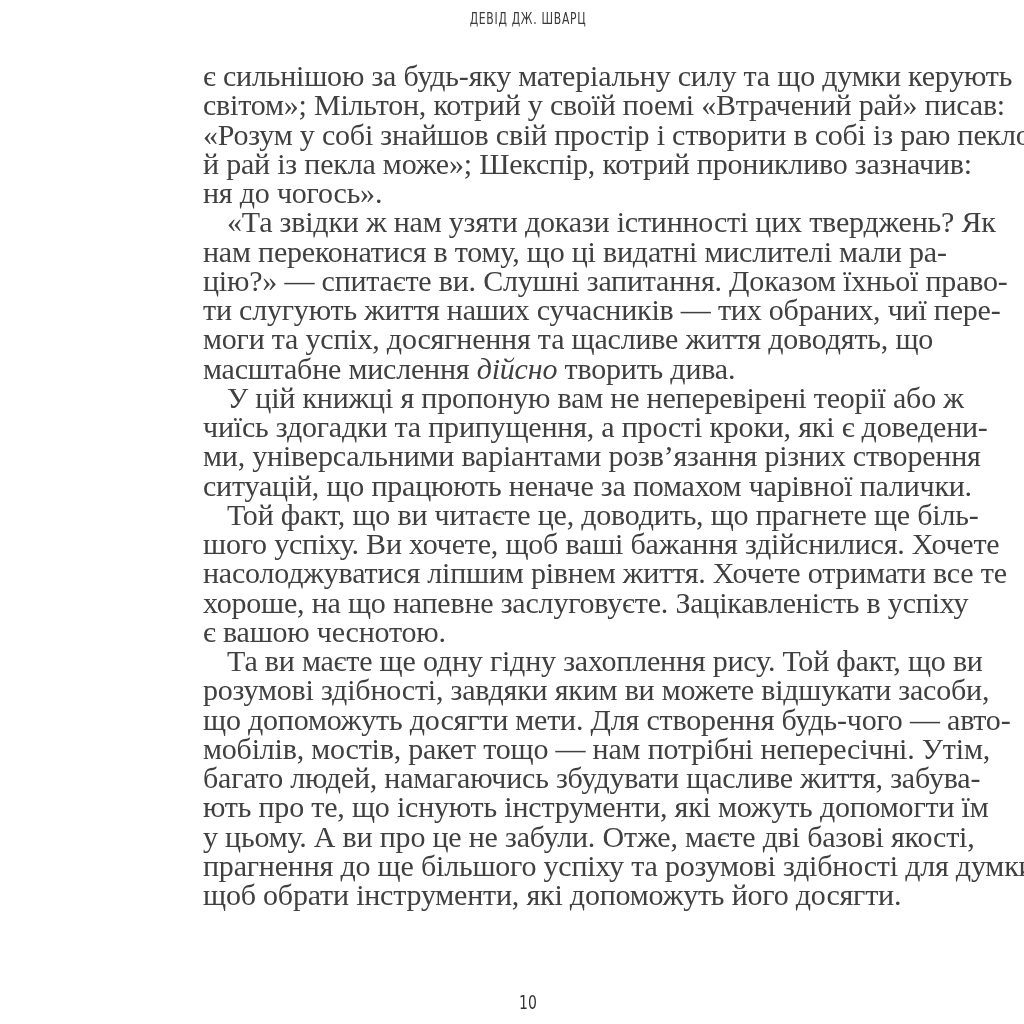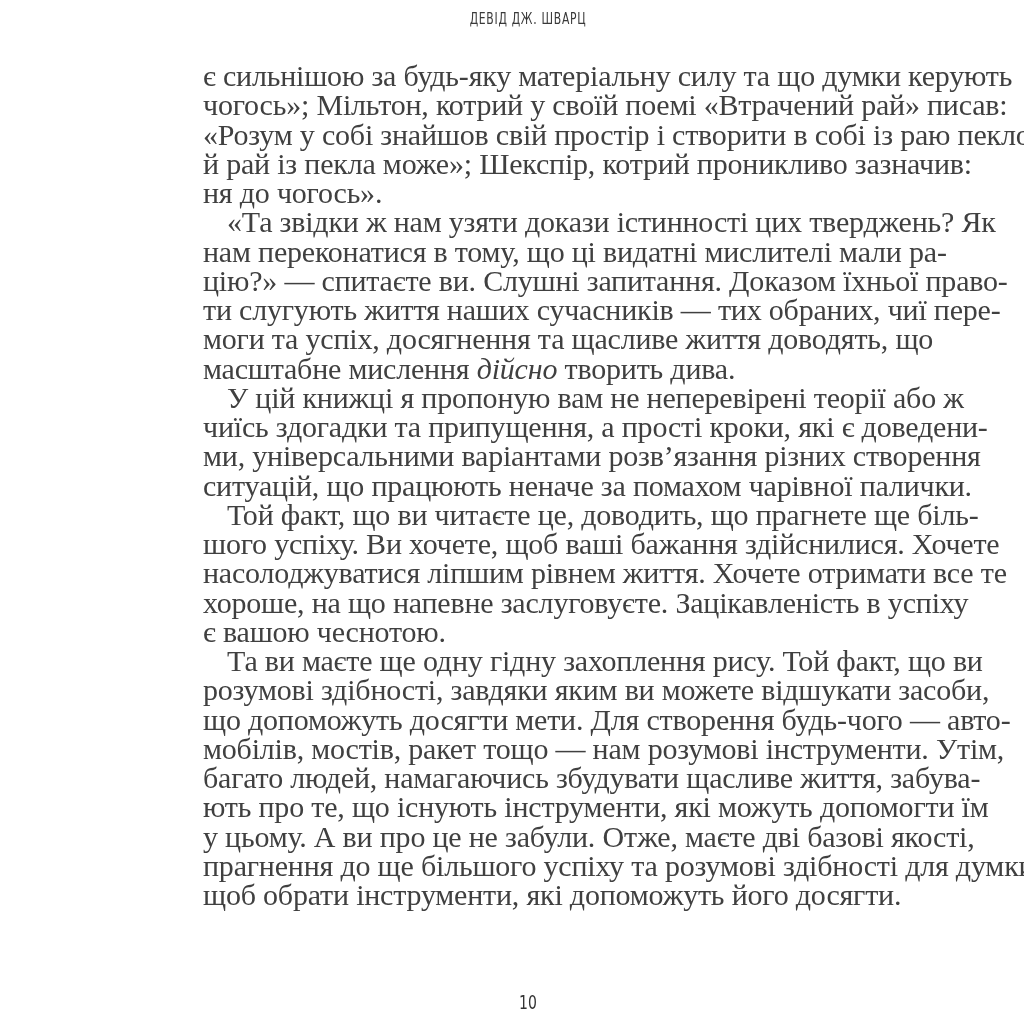--- a/index.html
+++ b/index.html
@@ -29,21 +29,21 @@
   }
 </style>
 </head>
 <body>
 
 <div class="page">
   <div class="running-head">ДЕВІД ДЖ. ШВАРЦ</div>
   <div class="body-text" id="body-text">
       <div>
         <span class="line">є сильнішою за будь-яку матеріальну силу та що думки керують</span>
-        <span class="line">чогось»; Мільтон, котрий у своїй поемі «Втрачений рай» писав:</span>
+        <span class="line">світом»; Мільтон, котрий у своїй поемі «Втрачений рай» писав:</span>
         <span class="line">«Розум у собі знайшов свій простір і створити в собі із раю пекло</span>
         <span class="line">й рай із пекла може»; Шекспір, котрий проникливо зазначив:</span>
         <span class="line last">ня до чогось».</span>
       </div>
       <div>
         <span class="line indent">«Та звідки ж нам узяти докази істинності цих тверджень? Як</span>
         <span class="line">нам переконатися в тому, що ці видатні мислителі мали ра-</span>
         <span class="line">цію?» — спитаєте ви. Слушні запитання. Доказом їхньої право-</span>
         <span class="line">ти слугують життя наших сучасників — тих обраних, чиї пере-</span>
         <span class="line">моги та успіх, досягнення та щасливе життя доводять, що</span>
@@ -59,21 +59,21 @@
         <span class="line indent">Той факт, що ви читаєте це, доводить, що прагнете ще біль-</span>
         <span class="line">шого успіху. Ви хочете, щоб ваші бажання здійснилися. Хочете</span>
         <span class="line">насолоджуватися ліпшим рівнем життя. Хочете отримати все те</span>
         <span class="line">хороше, на що напевне заслуговуєте. Зацікавленість в успіху</span>
         <span class="line last">є вашою чеснотою.</span>
       </div>
       <div>
         <span class="line indent">Та ви маєте ще одну гідну захоплення рису. Той факт, що ви</span>
         <span class="line">розумові здібності, завдяки яким ви можете відшукати засоби,</span>
         <span class="line">що допоможуть досягти мети. Для створення будь-чого — авто-</span>
-        <span class="line">мобілів, мостів, ракет тощо — нам розумові інструменти. Утім,</span>
+        <span class="line">мобілів, мостів, ракет тощо — нам потрібні непересічні. Утім,</span>
         <span class="line">багато людей, намагаючись збудувати щасливе життя, забува-</span>
         <span class="line">ють про те, що існують інструменти, які можуть допомогти їм</span>
         <span class="line">у цьому. А ви про це не забули. Отже, маєте дві базові якості,</span>
         <span class="line">прагнення до ще більшого успіху та розумові здібності для думки,</span>
         <span class="line last">щоб обрати інструменти, які допоможуть його досягти.</span>
       </div>
     </div>
   <div class="folio">10</div>
 </div>
 

